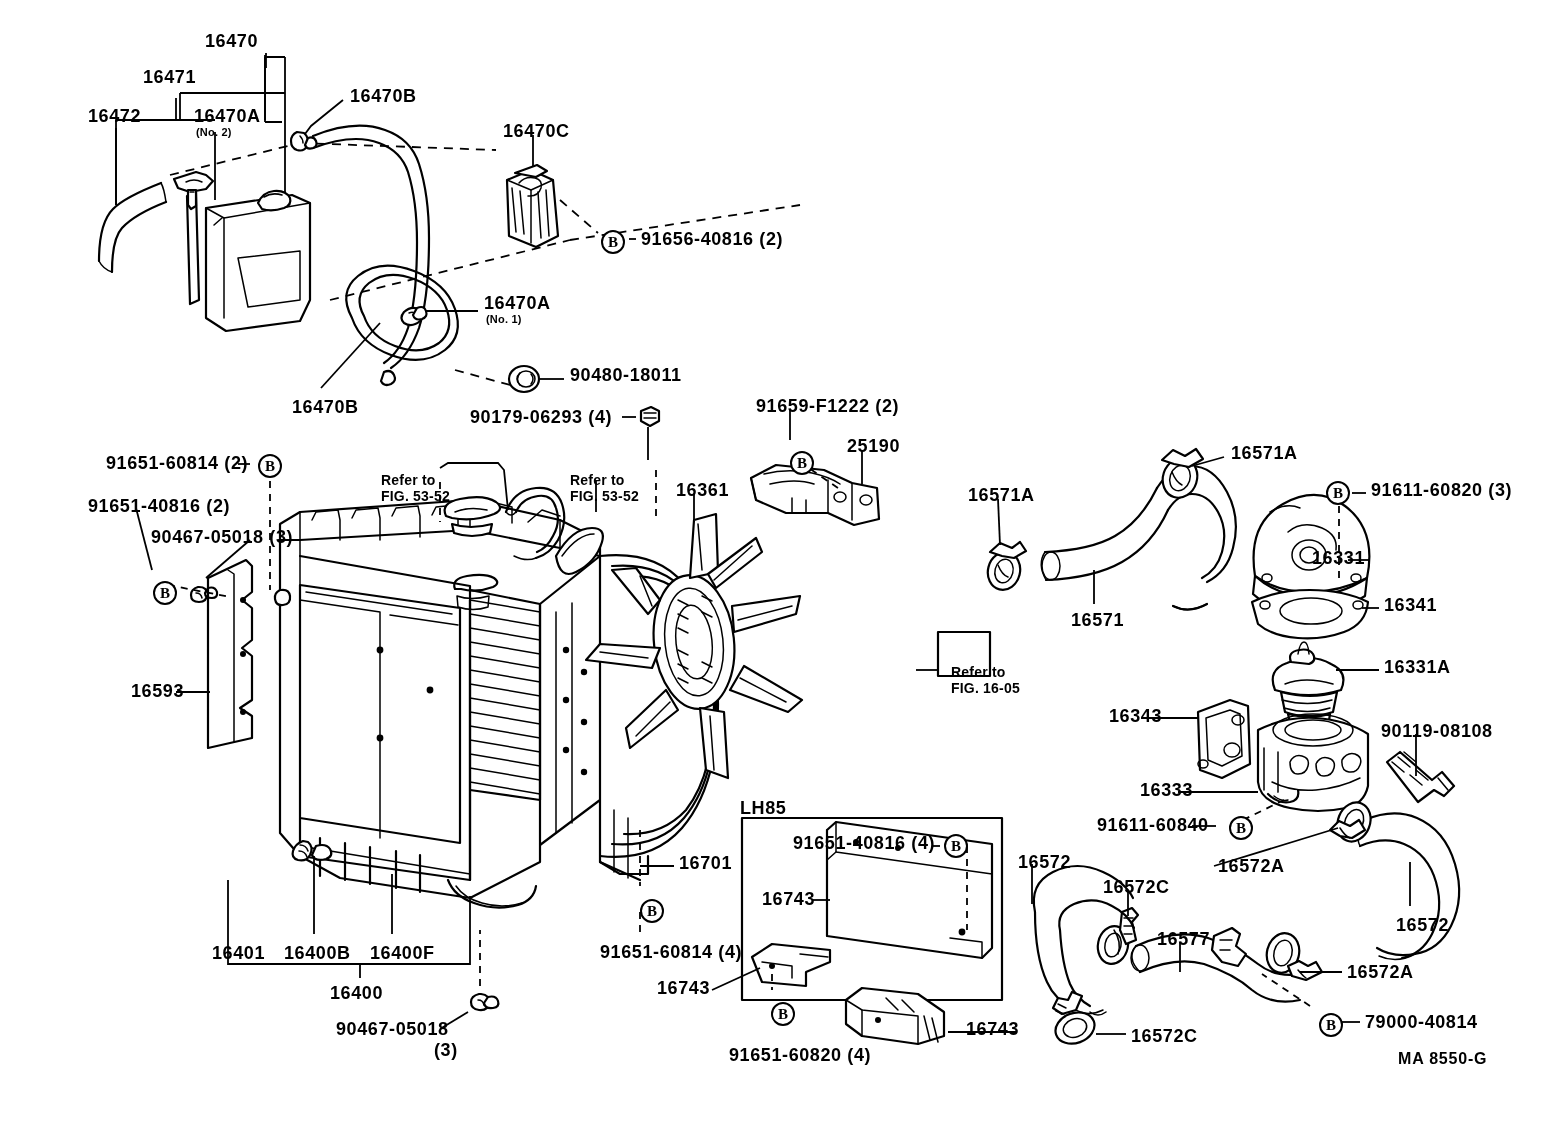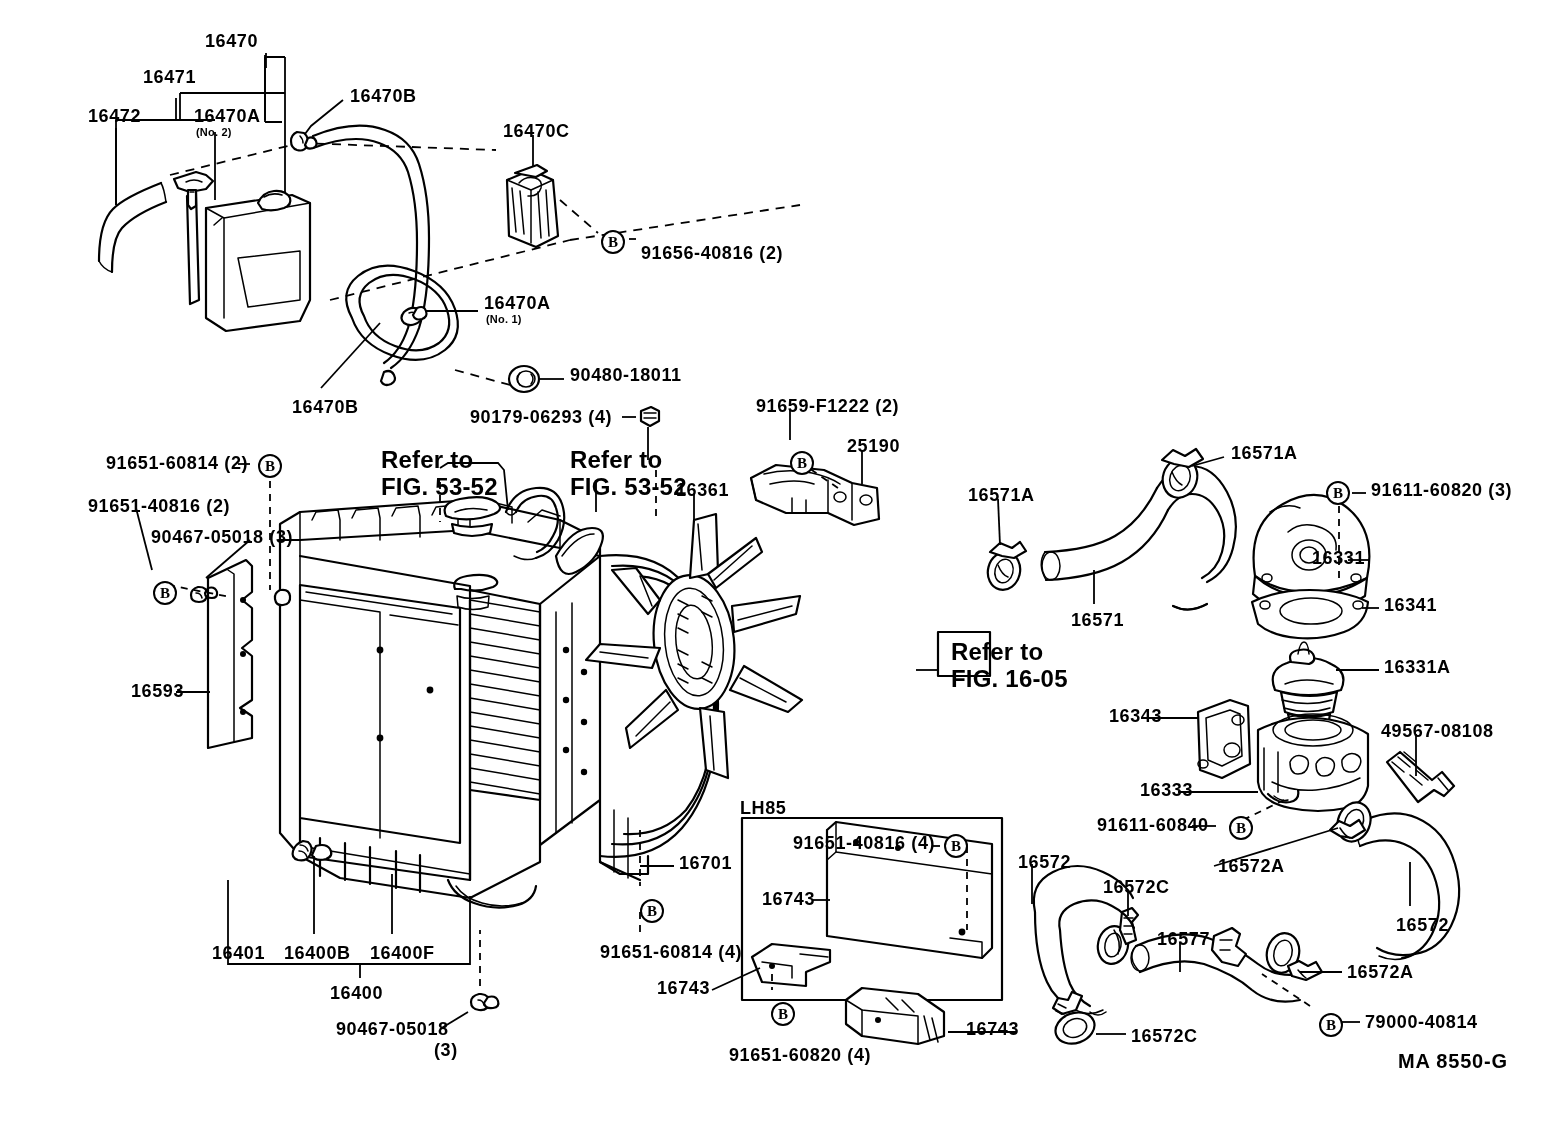--- a/index.html
+++ b/index.html
@@ -16,31 +16,31 @@
     font-family:"Liberation Sans","DejaVu Sans",sans-serif;
     font-weight:700;
     font-size:19px;
     line-height:1.08;
     white-space:pre;
     letter-spacing:0.2px;
     color:#000;
     user-select:none;
   }
   .lbl.sm{font-size:11px;}
-  .lbl.refer{font-size:24px;line-height:1.12;}
+  .lbl.refer{font-size:14px;line-height:1.12;margin-top:26px;}
   .lbl.code{font-size:18px;letter-spacing:0.6px;}
   
   .bmark{
     position:absolute;width:24px;height:24px;border:2.4px solid #000;border-radius:50%;
     box-sizing:border-box;display:flex;align-items:center;justify-content:center;
     font-family:"Liberation Serif","DejaVu Serif",serif;font-weight:700;font-size:15px;
     background:#fff;
   }
   .bmark span{display:block;line-height:1;transform:translateY(-0.5px);}
-  .sheetid{position:absolute;font-weight:700;font-size:20px;letter-spacing:0.8px;}
+  .sheetid{position:absolute;font-weight:700;font-size:16px;letter-spacing:0.8px;}
 </style>
 </head>
 <body>
 
 <div id="sheet">
 
   <svg id="art" viewBox="0 0 1568 1124" xmlns="http://www.w3.org/2000/svg">
     <defs>
       <style>
         .s{fill:none;stroke:#000;stroke-width:2.2;stroke-linejoin:round;stroke-linecap:round;}
@@ -560,21 +560,21 @@
   </svg>
 
   <div>
     <div class="lbl code" style="left:205px;top:32px">16470</div>
     <div class="lbl code" style="left:143px;top:68px">16471</div>
     <div class="lbl code" style="left:88px;top:107px">16472</div>
     <div class="lbl code" style="left:194px;top:107px">16470A</div>
     <div class="lbl sm" style="left:196px;top:127px">(No. 2)</div>
     <div class="lbl code" style="left:350px;top:87px">16470B</div>
     <div class="lbl code" style="left:503px;top:122px">16470C</div>
-    <div class="lbl code" style="left:641px;top:244px">91656-40816 (2)</div>
+    <div class="lbl code" style="left:641px;top:230px">91656-40816 (2)</div>
     <div class="lbl code" style="left:484px;top:294px">16470A</div>
     <div class="lbl sm" style="left:486px;top:314px">(No. 1)</div>
     <div class="lbl code" style="left:292px;top:398px">16470B</div>
     <div class="lbl code" style="left:570px;top:366px">90480-18011</div>
     <div class="lbl code" style="left:470px;top:408px">90179-06293 (4)</div>
     <div class="lbl code" style="left:756px;top:397px">91659-F1222 (2)</div>
     <div class="lbl code" style="left:847px;top:437px">25190</div>
     <div class="lbl code" style="left:106px;top:454px">91651-60814 (2)</div>
     <div class="lbl code" style="left:88px;top:497px">91651-40816 (2)</div>
     <div class="lbl code" style="left:151px;top:528px">90467-05018 (3)</div>
@@ -587,21 +587,21 @@
     <div class="lbl code" style="left:1231px;top:444px">16571A</div>
     <div class="lbl code" style="left:1371px;top:481px">91611-60820 (3)</div>
     <div class="lbl code" style="left:1312px;top:549px">16331</div>
     <div class="lbl code" style="left:1384px;top:596px">16341</div>
     <div class="lbl code" style="left:1071px;top:611px">16571</div>
     <div class="lbl refer" style="left:951px;top:639px">Refer to
 FIG. 16-05</div>
     <div class="lbl code" style="left:1384px;top:658px">16331A</div>
     <div class="lbl code" style="left:131px;top:682px">16593</div>
     <div class="lbl code" style="left:1109px;top:707px">16343</div>
-    <div class="lbl code" style="left:1381px;top:722px">49567-08108</div>
+    <div class="lbl code" style="left:1381px;top:722px">90119-08108</div>
     <div class="lbl code" style="left:1140px;top:781px">16333</div>
     <div class="lbl code" style="left:1097px;top:816px">91611-60840</div>
     <div class="lbl code" style="left:1218px;top:857px">16572A</div>
     <div class="lbl code" style="left:1396px;top:916px">16572</div>
     <div class="lbl code" style="left:679px;top:854px">16701</div>
     <div class="lbl code" style="left:1018px;top:853px">16572</div>
     <div class="lbl code" style="left:1103px;top:878px">16572C</div>
     <div class="lbl code" style="left:1157px;top:930px">16577</div>
     <div class="lbl code" style="left:1347px;top:963px">16572A</div>
     <div class="lbl code" style="left:1365px;top:1013px">79000-40814</div>

